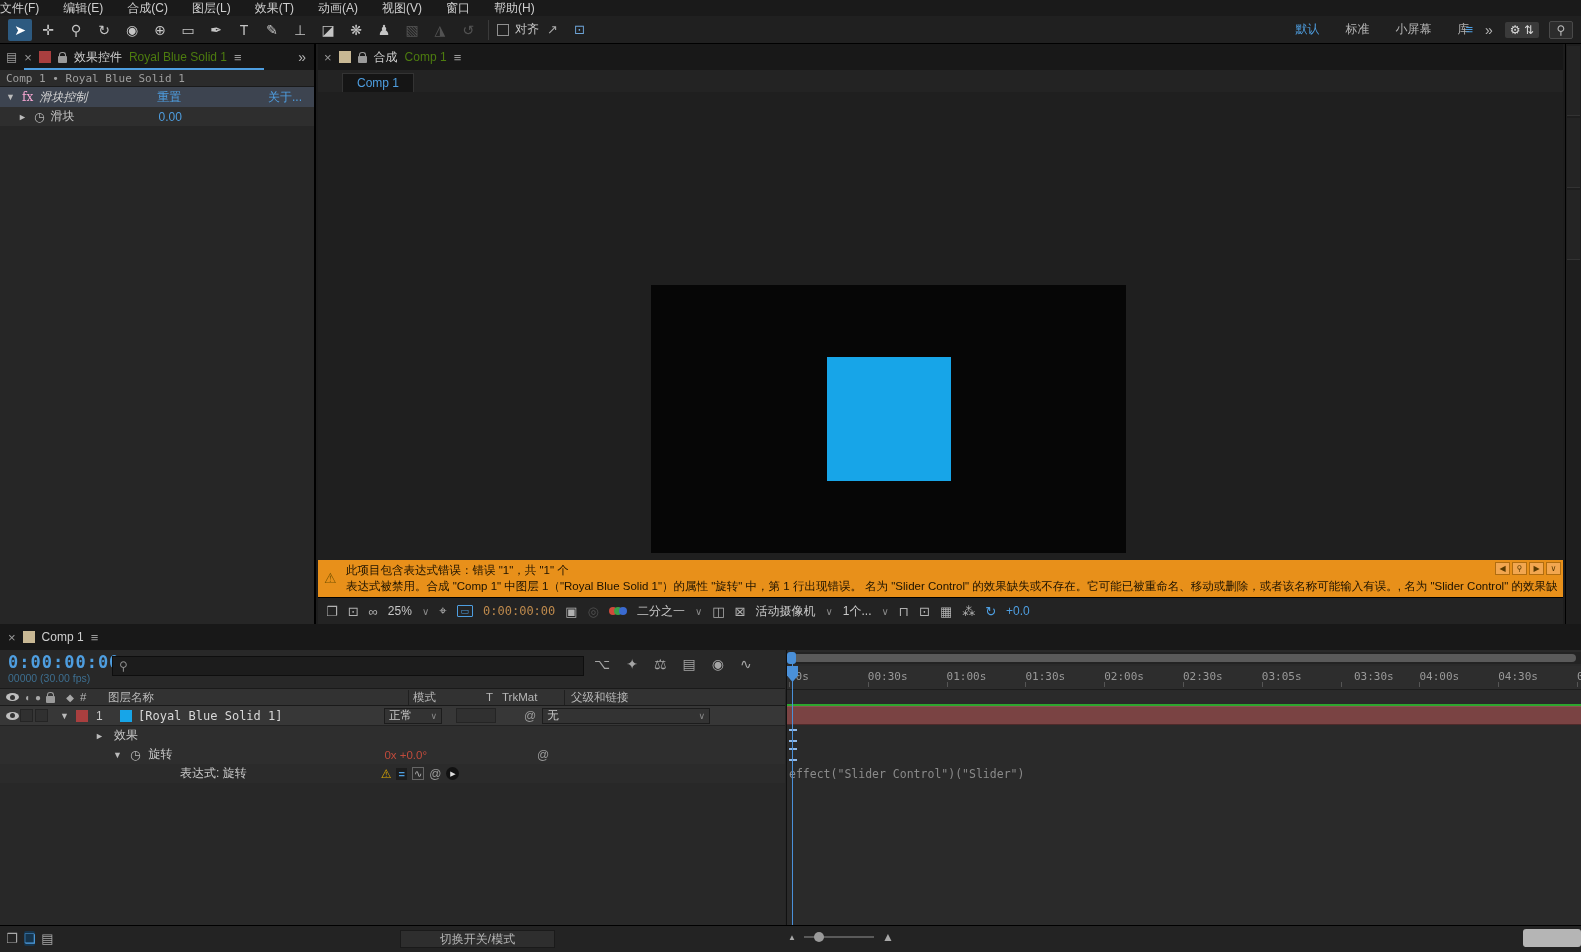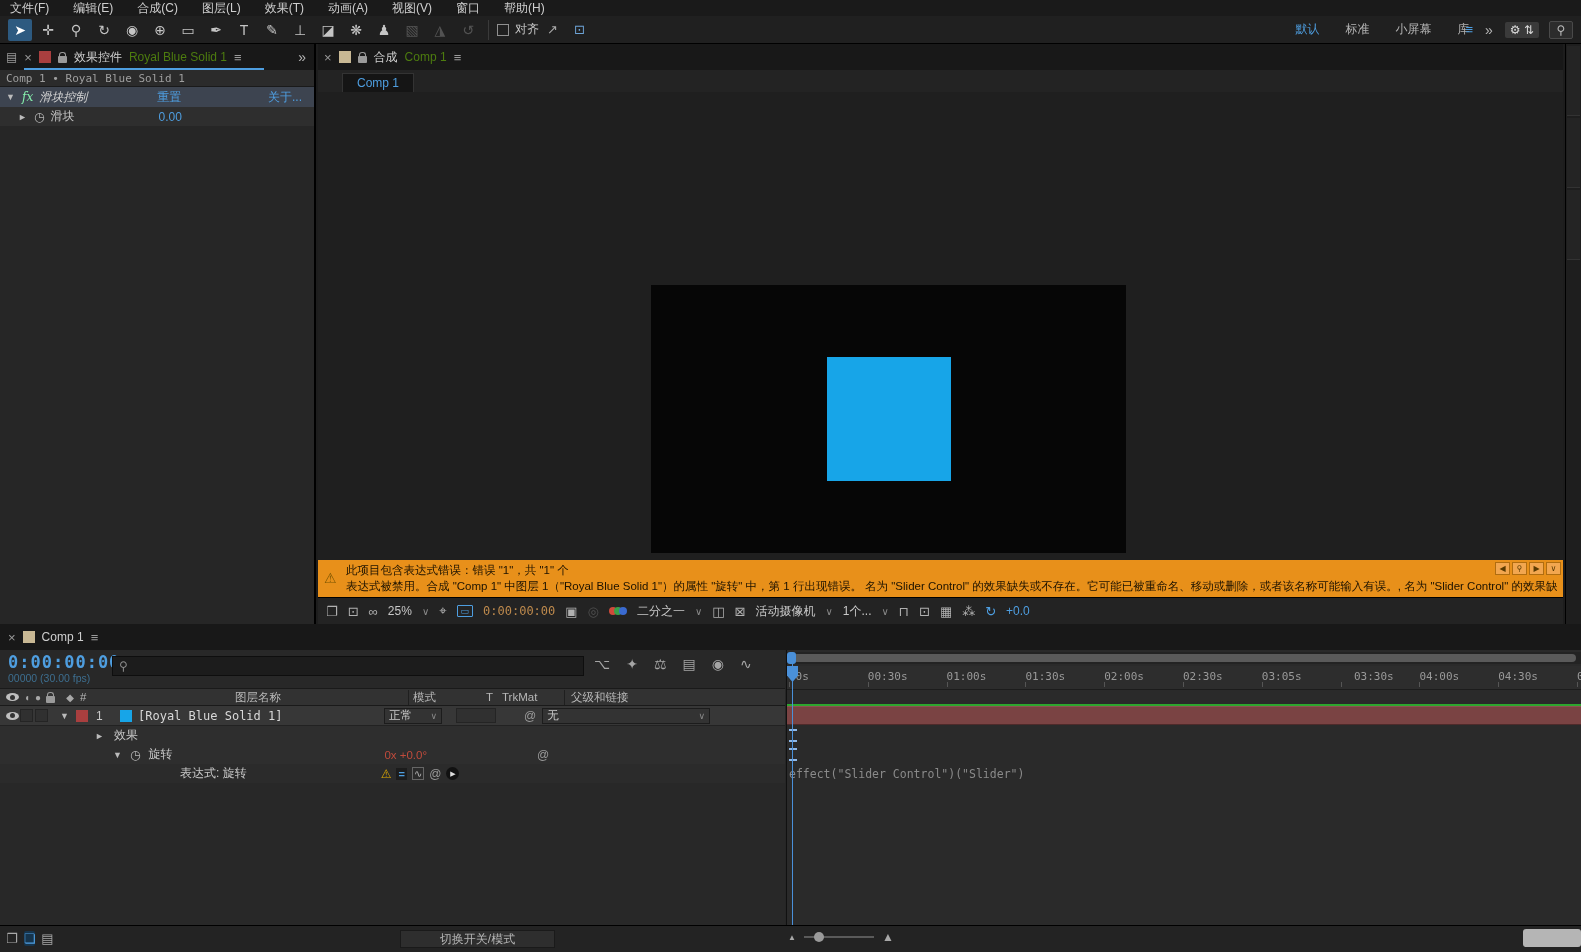--- a/index.html
+++ b/index.html
@@ -1,21 +1,21 @@
 <!DOCTYPE html>
 <html><head>
 <meta charset="utf-8">
 <style>
   *{margin:0;padding:0;box-sizing:border-box;}
   html,body{background:#111;}
   body{font-family:"Liberation Sans","DejaVu Sans",sans-serif;font-size:12px;color:#c8c8c8;}
   .app{position:relative;width:1581px;height:952px;background:#1d1d1d;overflow:hidden;}
 
   
-  .menubar{position:absolute;left:0;top:0;width:100%;height:16px;background:#1a1a1a;display:flex;align-items:center;padding-left:10px;gap:24px;}
+  .menubar{position:absolute;left:0;top:0;width:100%;height:16px;background:#1a1a1a;display:flex;align-items:center;gap:24px;}
   .menubar span{color:#cfcfcf;font-size:12px;white-space:nowrap;cursor:default;}
 
   
   .toolbar{position:absolute;left:0;top:16px;width:100%;height:28px;background:#202020;border-bottom:1px solid #000;display:flex;align-items:center;padding:0 8px;}
   .tools{display:flex;align-items:center;gap:4px;position:relative;}
   .tools span{display:inline-flex;align-items:center;justify-content:center;width:24px;height:22px;font-size:14px;color:#c5c5c5;border-radius:2px;}
   .tools span.active{background:#2d5a80;color:#fff;}
   .tools span.dim{opacity:.3;}
   .tb-sep{width:1px;height:20px;background:#3a3a3a;margin:0 8px;}
   .snap{display:flex;align-items:center;gap:6px;}
@@ -47,21 +47,21 @@
   .tab-menu{color:#9a9a9a;font-size:13px;}
   .tab-overflow{position:absolute;right:8px;color:#b5b5b5;font-size:14px;}
   .tab-underline{position:absolute;left:24px;bottom:0;width:240px;height:2px;background:#4e9ee0;}
 
   
   .ecp{position:absolute;left:0;top:0;width:316px;height:580px;background:#262626;border-right:2px solid #000;}
   .panel-icon{color:#9a9a9a;font-size:12px;}
   .ecp-breadcrumb{height:17px;background:#2b2b2b;color:#9f9f9f;font-family:"DejaVu Sans Mono",monospace;font-size:11px;padding:2px 6px;border-bottom:1px solid #1a1a1a;}
   .fx-row{height:20px;background:#3d4450;display:flex;align-items:center;padding:0 6px;gap:6px;}
   .fx-row .tri,.prop-row .tri{color:#bbb;font-size:9px;width:10px;}
-  .fx-label{font-style:italic;color:#86efac;font-family:"DejaVu Serif",serif;}
+  .fx-label{color:#f9a8d4;font-family:"DejaVu Serif",serif;}
   .fx-name{color:#d5d5d5;font-style:italic;}
   .fx-reset{color:#4e9ee0;margin-left:64px;}
   .fx-about{color:#4e9ee0;margin-left:auto;margin-right:6px;}
   .prop-row{height:19px;background:#2e2e2e;display:flex;align-items:center;padding:0 6px 0 18px;gap:6px;}
   .stopwatch{color:#b5b5b5;font-size:12px;}
   .prop-name{color:#c5c5c5;}
   .prop-value{color:#4e9ee0;margin-left:78px;}
 
   
   .comp{position:absolute;left:318px;top:0;width:1245px;height:580px;background:#202020;}
@@ -109,21 +109,21 @@
   .tl-frames{position:absolute;left:8px;top:22px;color:#3d6e8f;font-size:10.5px;}
   .tl-search{position:absolute;left:112px;top:6px;width:472px;height:20px;background:#1c1c1c;border:1px solid #0e0e0e;color:#8a8a8a;display:flex;align-items:center;padding:0 6px;gap:4px;font-size:12px;}
   .tl-toggles{position:absolute;left:594px;top:6px;display:flex;gap:16px;}
   .tl-toggles span{font-size:14px;color:#a5a5a5;}
 
   .tl-header{position:absolute;left:0;top:38px;width:785px;height:18px;background:#323232;border-top:1px solid #1a1a1a;border-bottom:1px solid #1a1a1a;display:flex;align-items:center;font-size:11.5px;color:#b8b8b8;}
   .col-av{width:60px;display:flex;gap:5px;padding-left:6px;align-items:center;}
   .hdr-ic{font-size:10px;color:#a8a8a8;}
   .col-label{width:20px;text-align:center;}
   .col-hash{width:28px;}
-  .col-name{width:300px;text-align:center;}
+  .col-name{width:300px;}
   .col-mode{width:78px;padding-left:4px;border-left:1px solid #1f1f1f;}
   .col-t{width:16px;}
   .col-trkmat{width:62px;}
   .col-parent{flex:1;padding-left:6px;border-left:1px solid #1f1f1f;}
 
   .eye-icon{width:13px;height:8px;background:#c0c0c0;border-radius:50%;position:relative;display:inline-block;}
   .eye-icon::after{content:"";position:absolute;left:4px;top:1.5px;width:5px;height:5px;border-radius:50%;background:#333;}
 
   .tl-row{position:absolute;left:0;width:785px;display:flex;align-items:center;font-size:12px;}
   .row-layer{top:56px;height:20px;background:#373737;border-bottom:1px solid #222;}

